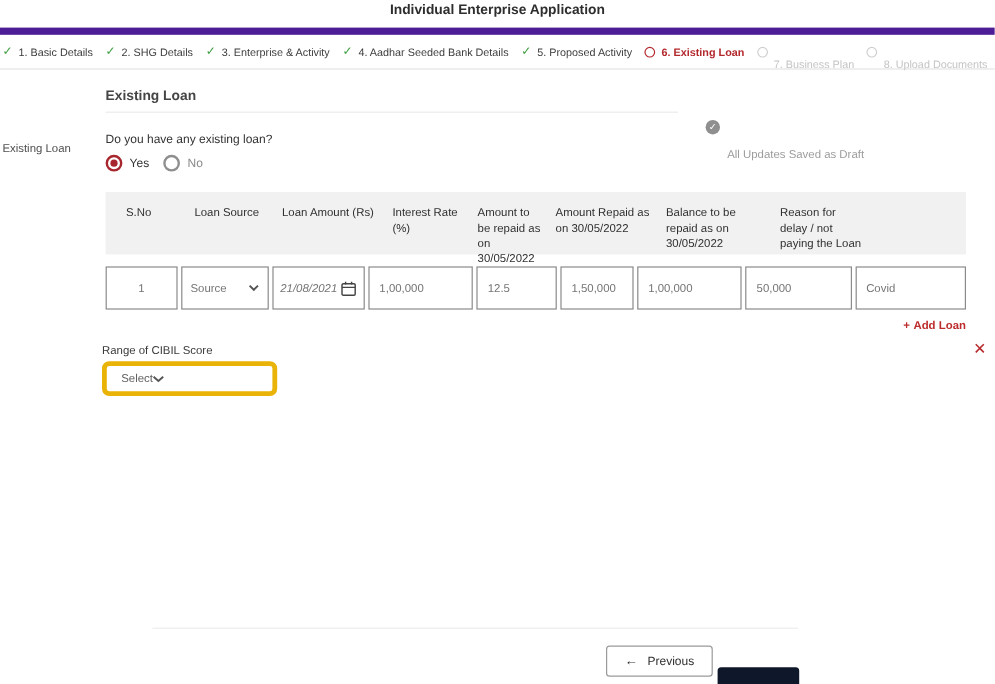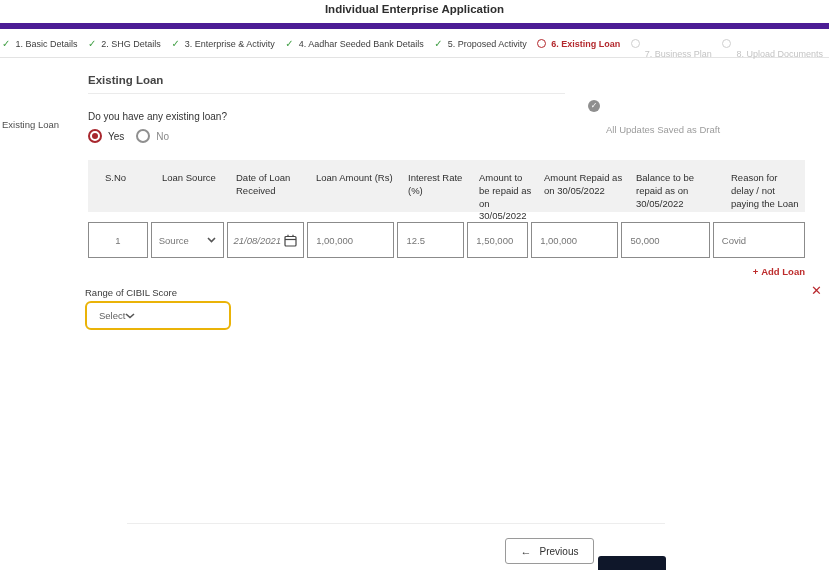--- a/index.html
+++ b/index.html
@@ -74,21 +74,21 @@
   .c-bal { width:90px; padding-left:8px; }
   .c-rsn { width:94px; padding-left:8px; }
 
   .add-loan-wrap { position:absolute; left:88px; top:261px; width:717px; text-align:right; }
   .add-loan { display:inline-flex; gap:3px; align-items:center; font-size:9.5px; font-weight:bold;
     color:#bd2c2c; cursor:pointer; }
 
   
   .cibil-label { position:absolute; left:85px; top:287px; font-size:9.5px; color:#3a3a3a; }
   .cibil-select { position:absolute; left:85px; top:301px; width:146px; height:29px;
-    border:2px solid #eab308; border-radius:6px; display:flex; align-items:center;
+    border:4px solid #eab308; border-radius:6px; display:flex; align-items:center;
     justify-content:flex-start; padding:0 12px; cursor:pointer; background:#fff; }
   .cibil-select .sel-text { font-size:9.5px; color:#5f5f5f; }
 
   .close-x { position:absolute; left:811px; top:284px; font-size:13px; font-weight:bold;
     color:#b8282d; cursor:pointer; line-height:1; }
 
   
   .footer-divider { position:absolute; left:127px; top:523px; width:538px; height:1px; background:#ededed; }
   .btn-prev { position:absolute; left:505px; top:538px; width:89px; height:26px;
     border:1px solid #9a9a9a; border-radius:3px; background:#fff; display:flex;
@@ -165,21 +165,20 @@
     </div>
     <div class="radio">
       <span class="radio-outer"></span>
       <span class="rlabel">No</span>
     </div>
   </div>
 
   <div class="tbl-head">
     <div class="th th1">S.No</div>
     <div class="th th2">Loan Source</div>
-    <div class="th th3">Date of Loan Received</div>
     <div class="th th4">Loan Amount (Rs)</div>
     <div class="th th5">Interest Rate (%)</div>
     <div class="th th6">Amount to be repaid as on 30/05/2022</div>
     <div class="th th7">Amount Repaid as on 30/05/2022</div>
     <div class="th th8">Balance to be repaid as on 30/05/2022</div>
     <div class="th th9">Reason for delay / not paying the Loan</div>
   </div>
 
   <div class="tbl-row">
     <div class="cell c-sno">1</div>

